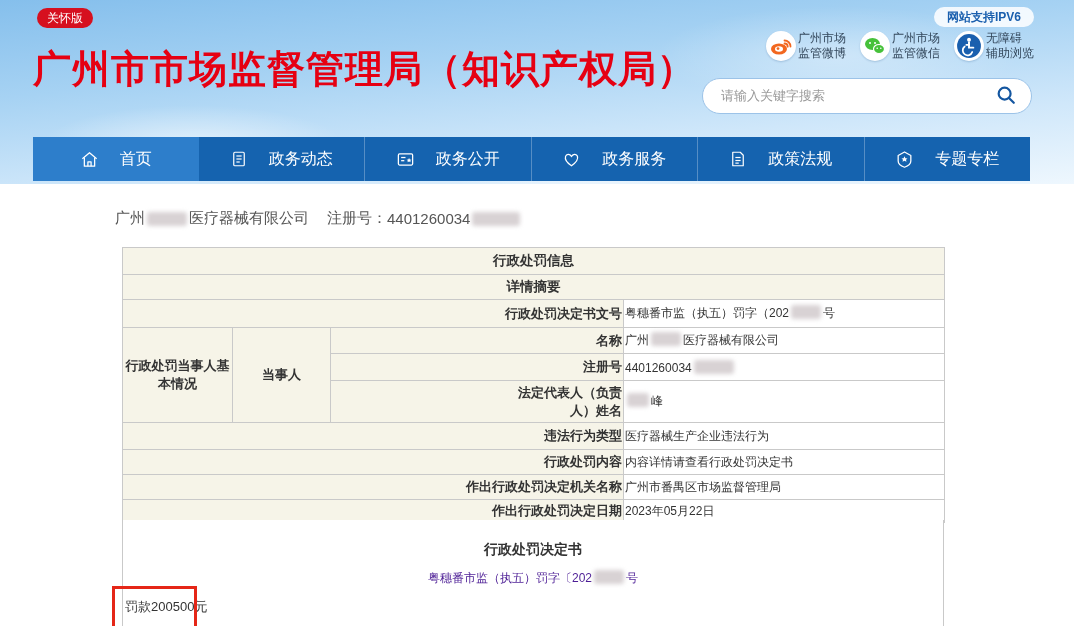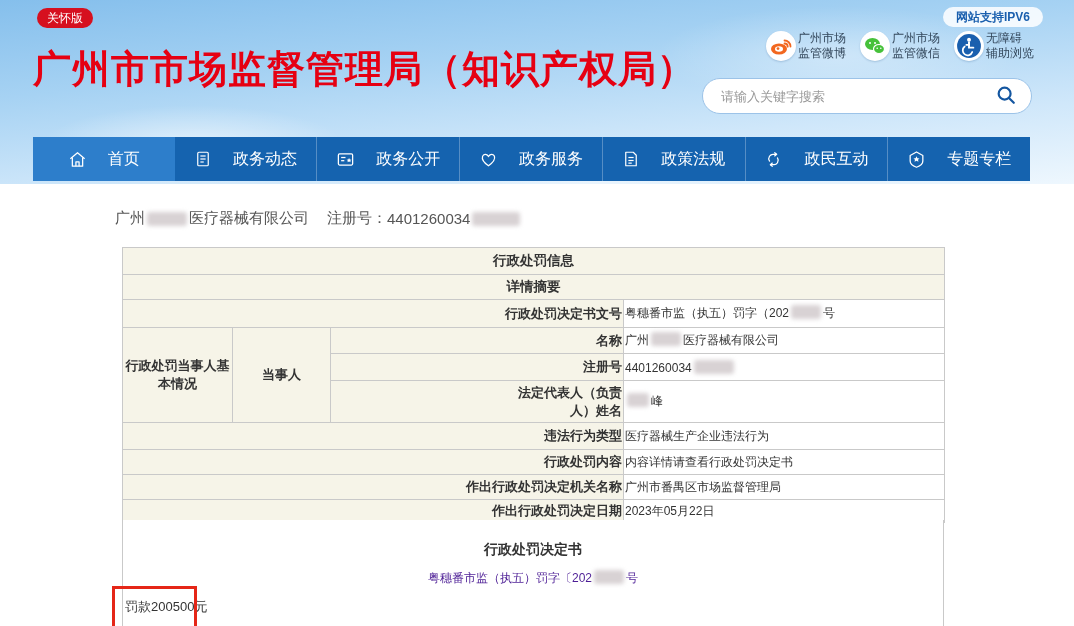--- a/index.html
+++ b/index.html
@@ -17,21 +17,21 @@
     background:
       radial-gradient(220px 60px at 18% 80%, rgba(255,255,255,.55), rgba(255,255,255,0) 70%),
       radial-gradient(260px 70px at 78% 30%, rgba(255,255,255,.35), rgba(255,255,255,0) 70%),
       radial-gradient(200px 50px at 55% 95%, rgba(255,255,255,.45), rgba(255,255,255,0) 70%);
   }
   .care-badge{
     position:absolute; left:37px; top:8px; background:#d6101f; color:#fff;
     font-size:12px; padding:3px 10px; border-radius:10px; line-height:14px;
   }
   .ipv6-badge{
-    position:absolute; right:31px; top:7px; background:rgba(255,255,255,.85);
+    position:absolute; right:40px; top:7px; background:rgba(255,255,255,.85);
     color:#1a5fae; font-weight:bold; font-size:12px; padding:3px 13px;
     border-radius:11px; line-height:14px;
   }
   .site-title{
     position:absolute; left:33px; top:44px; color:#e60012; font-weight:bold;
     font-size:38px; letter-spacing:1px; white-space:nowrap;
   }
   .social-row{ position:absolute; right:40px; top:31px; display:flex; gap:14px; }
   .social-item{ display:flex; align-items:center; gap:2px; }
   .social-circle{
@@ -41,21 +41,21 @@
   }
   .social-label{ font-size:12px; line-height:15px; color:#33475b; }
 
   .search-pill{
     position:absolute; right:42px; top:78px; width:330px; height:36px;
     background:#fff; border:1px solid #9cc3e8; border-radius:18px;
     display:flex; align-items:center; padding:0 14px 0 18px;
   }
   .search-pill input{
     flex:1; border:none; outline:none; font-size:13px; color:#6d28d9;
-    background:transparent; font-family:Liberation Sans, sans-serif;
+    background:transparent; font-family:Liberation Mono, monospace;
   }
   .search-pill input::placeholder{ color:#999; }
   .search-btn{ background:none; border:none; cursor:pointer; display:flex; align-items:center; }
 
   
   .main-nav{
     position:absolute; left:33px; top:137px; width:997px; height:44px;
     background:#1563af; display:flex;
   }
   .nav-item{
@@ -221,31 +221,20 @@
           <path d="M5 3 H15 L19 7 V21 H5 Z"></path>
             <line x1="8.5" y1="10" x2="15.5" y2="10"></line>
             <line x1="8.5" y1="14" x2="15.5" y2="14"></line>
             <line x1="8.5" y1="17.5" x2="13" y2="17.5"></line>
         </svg>
       </span>
       <span>政策法规</span>
     </div>
     <div class="nav-item">
       <span class="nav-icon">
-        <svg width="19" height="19" viewBox="0 0 24 24" stroke="#fff" fill="none" stroke-width="1.6" stroke-linecap="round" stroke-linejoin="round">
-          <path d="M7 14 a5.5 5.5 0 0 1 5.5 -8.5 h3"></path>
-            <path d="M13.5 3.5 L16 5.5 L13.5 7.5"></path>
-          <path d="M17 10 a5.5 5.5 0 0 1 -5.5 8.5 h-3"></path>
-            <path d="M10.5 16.5 L8 18.5 L10.5 20.5"></path>
-        </svg>
-      </span>
-      <span>政民互动</span>
-    </div>
-    <div class="nav-item">
-      <span class="nav-icon">
         <svg width="19" height="19" viewBox="0 0 24 24" stroke="#fff" fill="none" stroke-width="1.6" stroke-linejoin="round">
           <path d="M12 2.5 L20 7 V14 C20 18 16.5 20.5 12 21.8 C7.5 20.5 4 18 4 14 V7 Z"></path>
           <path d="M12 8 l1.2 2.4 2.6 .3 -1.9 1.7 .6 2.5 -2.5 -1.3 -2.5 1.3 .6 -2.5 -1.9 -1.7 2.6 -.3 z" fill="#fff" stroke="none"></path>
         </svg>
       </span>
       <span>专题专栏</span>
     </div>
   </nav>
 
   <div class="company-line">

